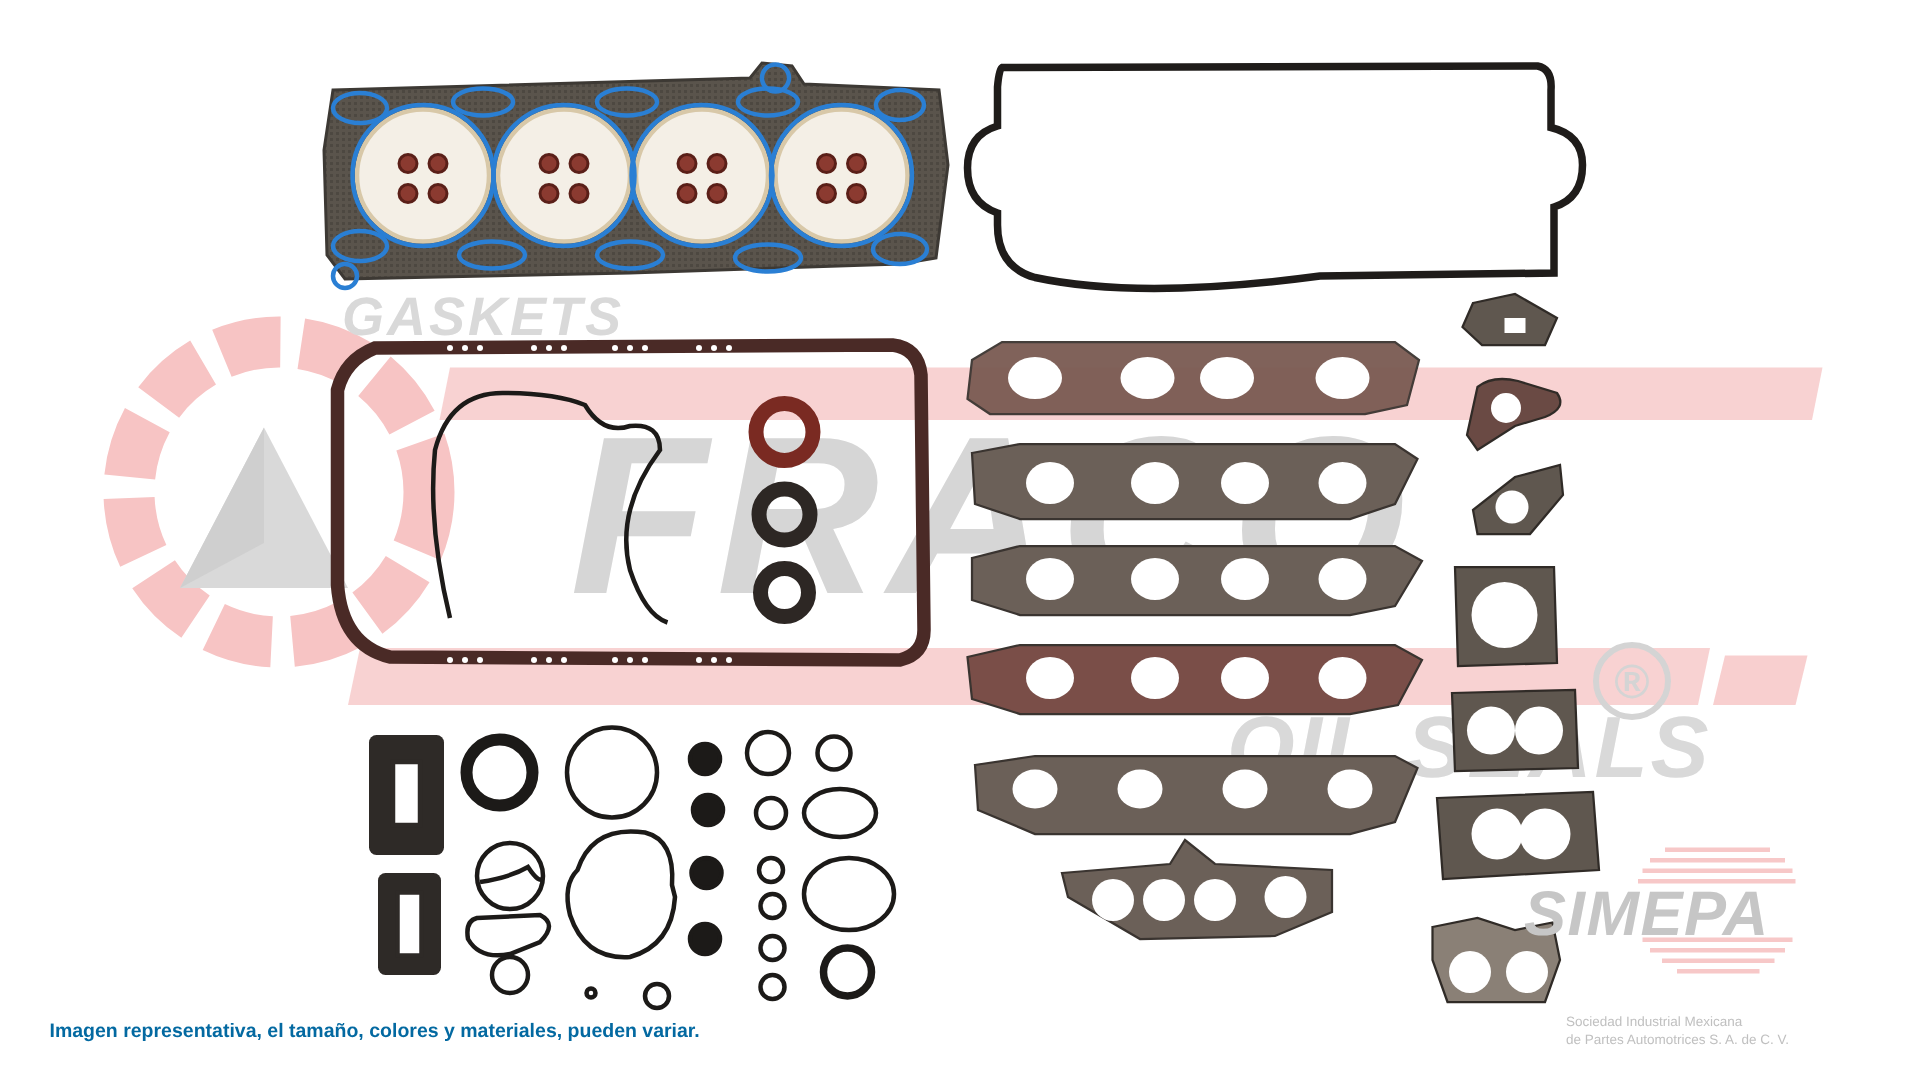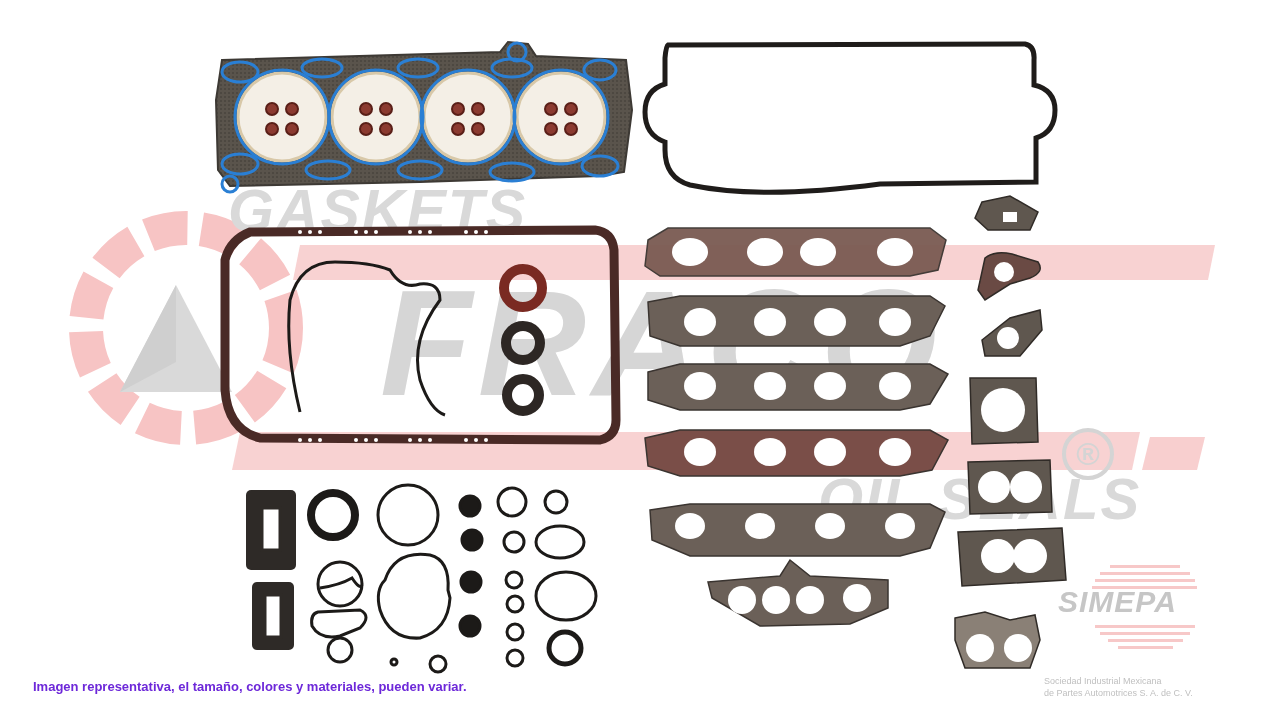--- a/index.html
+++ b/index.html
@@ -1,24 +1,24 @@
 <!DOCTYPE html>
 <html><head>
 <meta charset="utf-8">
 <style>
   html,body{margin:0;padding:0;background:#ffffff;}
   body{width:1280px;height:720px;position:relative;overflow:hidden;font-family:"Liberation Sans",sans-serif;}
   .layer{position:absolute;left:0;top:0;width:1280px;height:720px;}
   .wm-text{position:absolute;font-family:"Liberation Sans",sans-serif;font-weight:bold;font-style:italic;color:#d9d9d9;letter-spacing:2px;white-space:nowrap;}
-  .wm-gaskets{left:228px;top:183px;font-size:59px;line-height:56px;}
+  .wm-gaskets{left:228px;top:183px;font-size:36px;line-height:56px;}
   .wm-oilseals{left:818px;top:470px;font-size:58px;line-height:58px;}
   .wm-brand{left:380px;top:268px;font-size:150px;line-height:150px;color:#d6d6d6;letter-spacing:6px;}
   .wm-reg{position:absolute;left:1062px;top:428px;width:44px;height:44px;border:4px solid #d4d4d4;border-radius:50%;color:#d4d4d4;font-weight:bold;font-size:32px;line-height:44px;text-align:center;}
-  .caption{position:absolute;left:33px;top:679px;font-size:13px;font-weight:bold;color:#6d28d9;white-space:nowrap;}
-  .simepa-logo{position:absolute;left:1058px;top:585px;font-size:30px;font-weight:bold;font-style:italic;color:#c6c6c6;letter-spacing:1px;}
+  .caption{position:absolute;left:33px;top:679px;font-size:13px;font-weight:bold;color:#0369a1;white-space:nowrap;}
+  .simepa-logo{position:absolute;left:1016px;top:585px;font-size:42px;font-weight:bold;font-style:italic;color:#c6c6c6;letter-spacing:1px;}
   .company{position:absolute;left:1044px;top:675px;width:200px;font-size:9px;line-height:12px;color:#c0c0c0;}
 </style>
 </head>
 <body>
 
 <svg class="layer" viewBox="0 0 1280 720" xmlns="http://www.w3.org/2000/svg">
 
   <g>
     <circle cx="186" cy="328" r="100" fill="none" stroke="#f7c4c4" stroke-width="34" stroke-dasharray="40 14"></circle>
     <polygon points="176,285 120,392 232,392" fill="#d9d9d9"></polygon>

